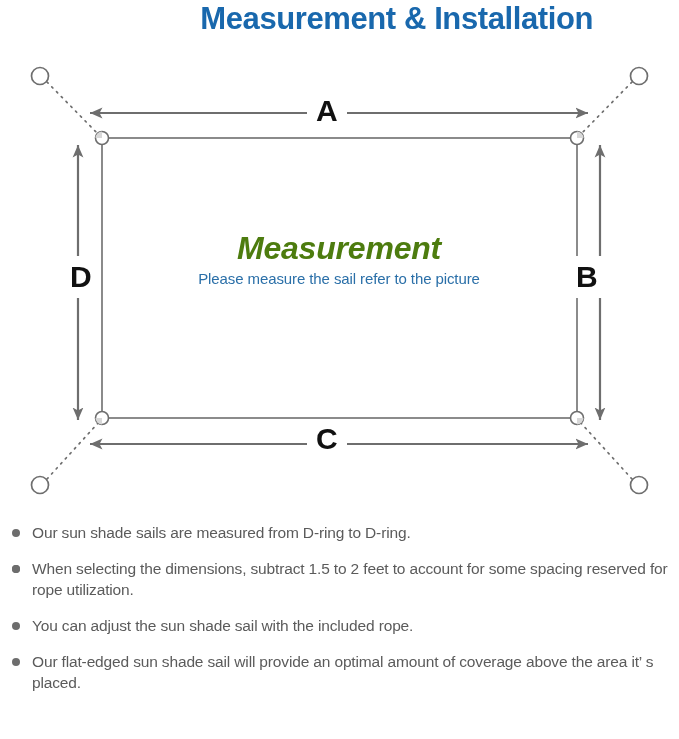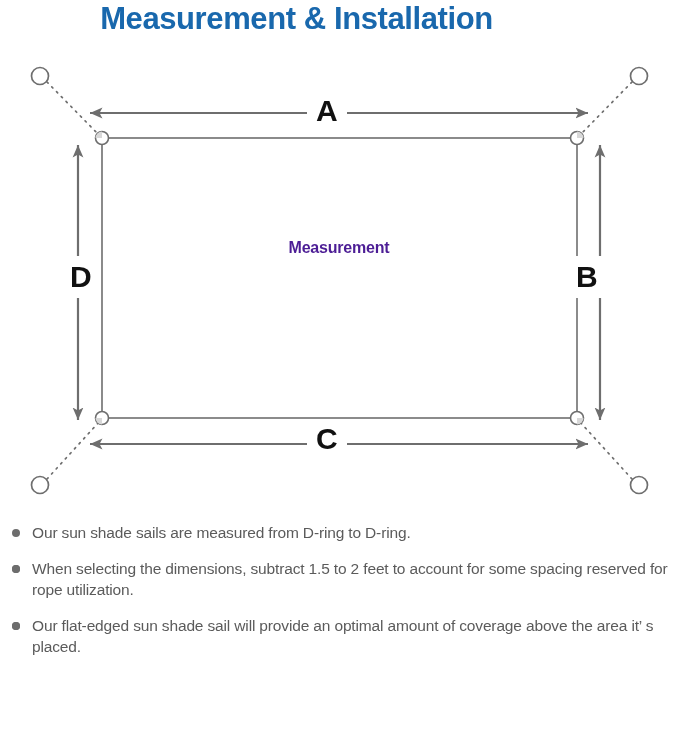--- a/index.html
+++ b/index.html
@@ -15,21 +15,21 @@
     font-family: "Liberation Sans", sans-serif;
     color: #555555;
   }
 
   
   #page-title {
     position: absolute;
     top: 0px;
     left: 0;
     width: 593px;
-    text-align: center;
+    text-align: right;
     font-family: "Liberation Sans", sans-serif;
     font-weight: bold;
     font-size: 31px;
     letter-spacing: -0.4px;
     color: #1968ad;
     line-height: 38px;
     white-space: nowrap;
   }
 
   
@@ -67,24 +67,25 @@
   #sail-caption {
     position: absolute;
     left: 100px;
     top: 185px;
     width: 478px;
     text-align: center;
   }
   #sail-caption-title {
     font-family: "Liberation Sans", sans-serif;
     font-weight: bold;
-    font-size: 16px;
-    color: #4c1d95;
+    font-size: 32px;
+    color: #4d7c0f;
     line-height: 30px;
     letter-spacing: -0.2px;
+    font-style: italic;
   }
   #sail-caption-sub {
     margin-top: 6px;
     font-family: "Liberation Sans", sans-serif;
     font-weight: normal;
     font-size: 15px;
     color: #2a6fa8;
     line-height: 20px;
     letter-spacing: -0.1px;
   }
@@ -185,35 +186,37 @@
     </g>
   </svg>
 
   <div class="dim-letter" id="dim-a">A</div>
   <div class="dim-letter" id="dim-b">B</div>
   <div class="dim-letter" id="dim-c">C</div>
   <div class="dim-letter" id="dim-d">D</div>
 
   <div id="sail-caption">
     <div id="sail-caption-title">Measurement</div>
+    <div id="sail-caption-sub">Please measure the sail refer to the picture</div>
   </div>
 </div>
 
 <ul id="notes-list">
   <li class="note-item">
     <span class="note-bullet"></span>
     <span>Our sun shade sails are measured from D-ring to D-ring.</span>
   </li>
   <li class="note-item">
     <span class="note-bullet"></span>
   </li>
   <li class="note-item">
     <span class="note-bullet"></span>
     <span>When selecting the dimensions, subtract 1.5 to 2 feet to account for some spacing reserved for rope utilization.</span>
   </li>
   <li class="note-item">
     <span class="note-bullet"></span>
+    <span>You can adjust the sun shade sail with the included rope.</span>
   </li>
   <li class="note-item">
     <span class="note-bullet"></span>
     <span>Our flat-edged sun shade sail will provide an optimal amount of coverage above the area it’ s placed.</span>
   </li>
 </ul>
 
 </body></html>

